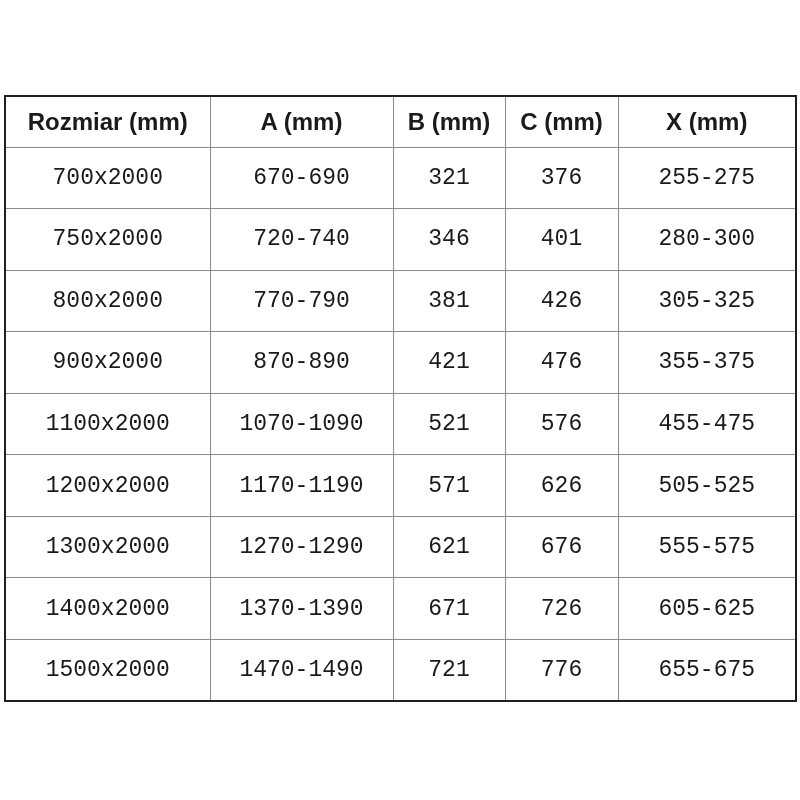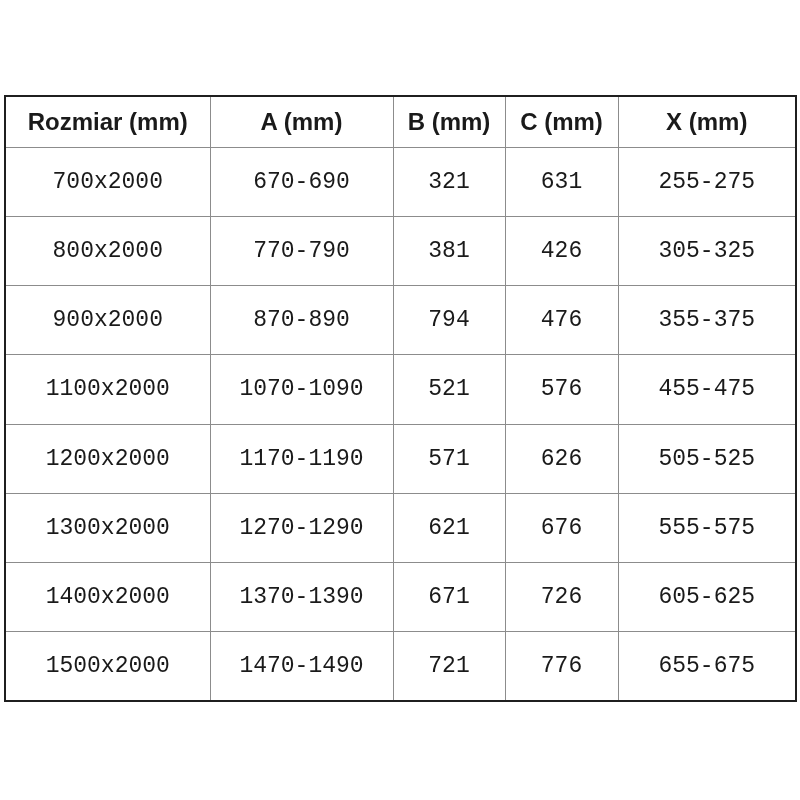--- a/index.html
+++ b/index.html
@@ -81,34 +81,41 @@
           <th>B (mm)</th>
           <th>C (mm)</th>
           <th>X (mm)</th>
         </tr>
       </thead>
       <tbody>
         <tr>
           <td>700x2000</td>
           <td>670-690</td>
           <td>321</td>
-          <td>631</td>
+          <td>376</td>
           <td>255-275</td>
+        </tr>
+        <tr>
+          <td>750x2000</td>
+          <td>720-740</td>
+          <td>346</td>
+          <td>401</td>
+          <td>280-300</td>
         </tr>
         <tr>
           <td>800x2000</td>
           <td>770-790</td>
           <td>381</td>
           <td>426</td>
           <td>305-325</td>
         </tr>
         <tr>
           <td>900x2000</td>
           <td>870-890</td>
-          <td>794</td>
+          <td>421</td>
           <td>476</td>
           <td>355-375</td>
         </tr>
         <tr>
           <td>1100x2000</td>
           <td>1070-1090</td>
           <td>521</td>
           <td>576</td>
           <td>455-475</td>
         </tr>

